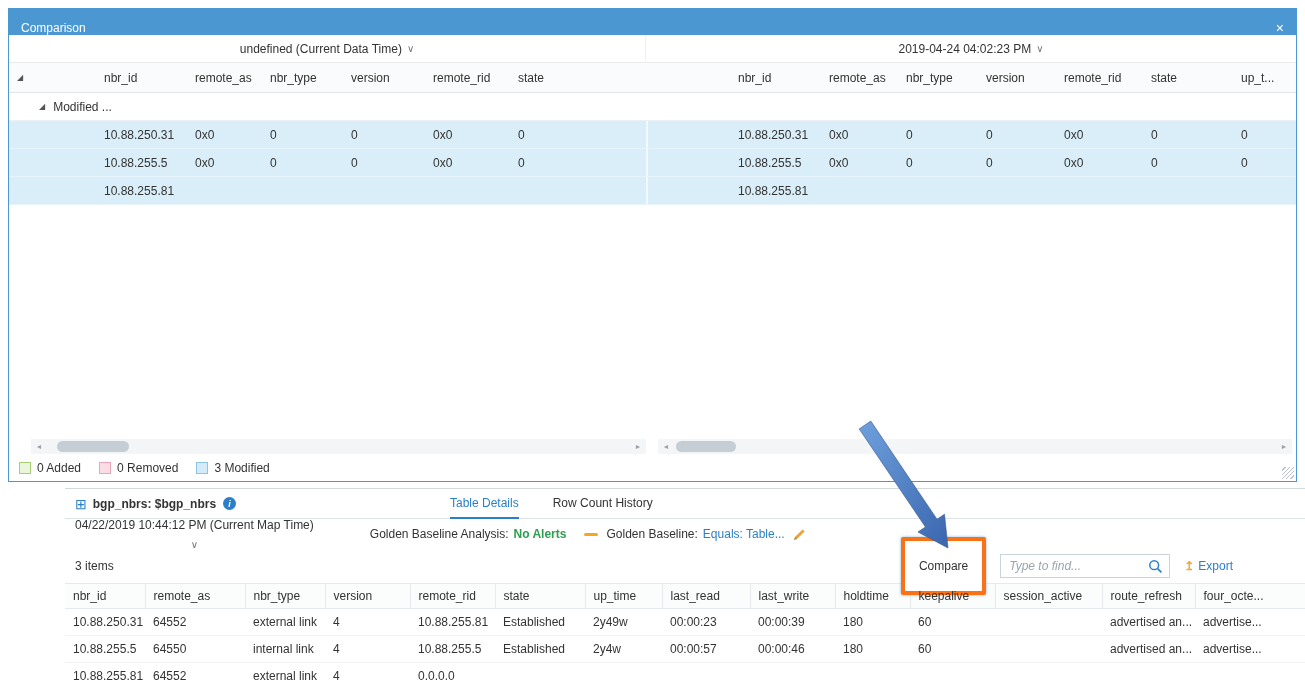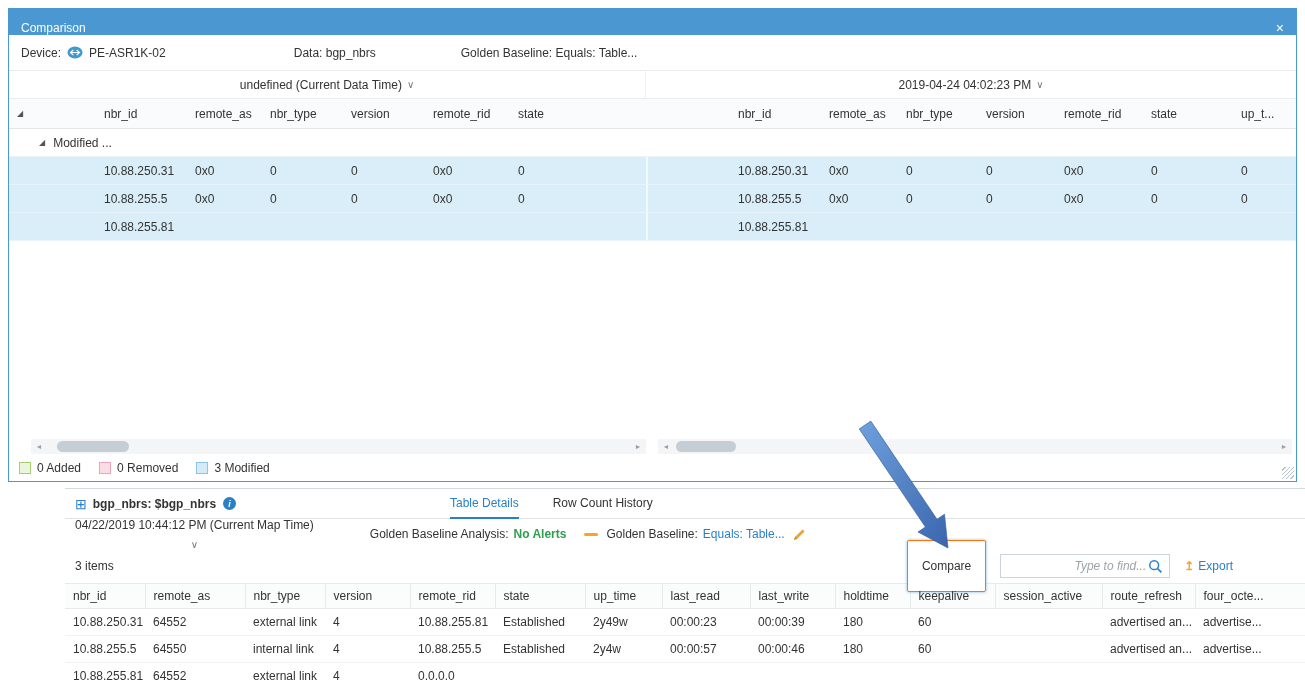--- a/index.html
+++ b/index.html
@@ -67,24 +67,24 @@
   .prow2 { height:30px; display:flex; align-items:center; padding-left:10px; }
   .time-sel { display:inline-flex; align-items:center; gap:7px; cursor:pointer;flex-direction:column; }
   .an-group { margin-left:56px; display:inline-flex; gap:5px; }
   .green { color:#2e9e4f; font-weight:bold; }
   .dash { width:14px; height:3px; background:#f5a623; border-radius:2px; margin:0 8px 0 18px; }
   .gb-label { margin-right:5px; }
   .link { color:#2a7fc9; cursor:pointer; text-decoration:none; }
   .pencil { margin-left:8px; display:inline-flex; cursor:pointer; }
   .prow3 { height:34px; display:flex; align-items:center; padding:0 10px; }
   .right-tools { margin-left:auto; margin-right:62px; display:flex; align-items:center; gap:14px; }
-  .compare { font-family:inherit; font-size:12px; color:#333; background:#fff; border:1px solid #f97316;
+  .compare { font-family:inherit; font-size:12px; color:#333; background:#fff; border:4px solid #f97316;
     border-radius:2px; padding:18px 14px; cursor:pointer; box-shadow:0 0 3px rgba(74,150,210,.7); }
   .searchbox { display:inline-flex; align-items:center; border:1px solid #c9d4dc; height:24px; width:170px; padding:0 6px; background:#fff; }
-  .searchbox input { border:none; outline:none; flex:1; font-family:inherit; font-size:12px; font-style:italic; color:#000000; min-width:0;text-align:right; }
+  .searchbox input { border:none; outline:none; flex:1; font-family:inherit; font-size:12px; font-style:italic; color:#000000; min-width:0; }
   .searchbox input::placeholder { color:#9aa5ad; font-style:italic; }
   .mag { display:inline-flex; cursor:pointer; }
   .export { display:inline-flex; align-items:center; gap:4px; color:#2a7fc9; cursor:pointer; }
   .exarrow { color:#f0a830; font-weight:bold; }
   table { border-collapse:collapse; width:1240px; table-layout:fixed; }
   th { text-align:left; font-weight:normal; padding:5px 8px; background:#fbfcfc;
     border-top:1px solid #e7eaec; border-bottom:1px solid #e7eaec; border-right:1px solid #e7eaec;
     white-space:nowrap; overflow:hidden; cursor:pointer; }
   th:last-child { border-right:none; }
   td { padding:6px 8px; border-bottom:1px solid #f0f2f4; white-space:nowrap; overflow:hidden; }
@@ -93,32 +93,20 @@
 </style>
 </head>
 <body>
 
 <div class="dialog">
   <div class="titlebar">
     <span>Comparison</span>
     <span class="close">×</span>
   </div>
 
-  <div class="info-row">
-    <span class="lbl">Device:</span>
-    <span class="dev-ic">
-        <svg width="16" height="13" viewBox="0 0 16 13">
-          <ellipse cx="8" cy="6.5" rx="7.5" ry="6" fill="#3f9ad1"></ellipse>
-          <path d="M3.5 6.5 h9 M9.7 4 L12.5 6.5 L9.7 9 M6.3 4 L3.5 6.5 L6.3 9" stroke="#fff" stroke-width="1.1" fill="none"></path>
-        </svg>
-      </span>
-    <span>PE-ASR1K-02</span>
-    <span class="info-data">Data: bgp_nbrs</span>
-    <span class="info-gb">Golden Baseline: Equals: Table...</span>
-  </div>
 
   <div class="group-row">
     <div class="group-half lefth">
       <span>undefined (Current Data Time)</span>
       <span class="chev">∨</span>
     </div>
     <div class="group-half righth">
       <span>2019-04-24 04:02:23 PM</span>
       <span class="chev">∨</span>
     </div>

